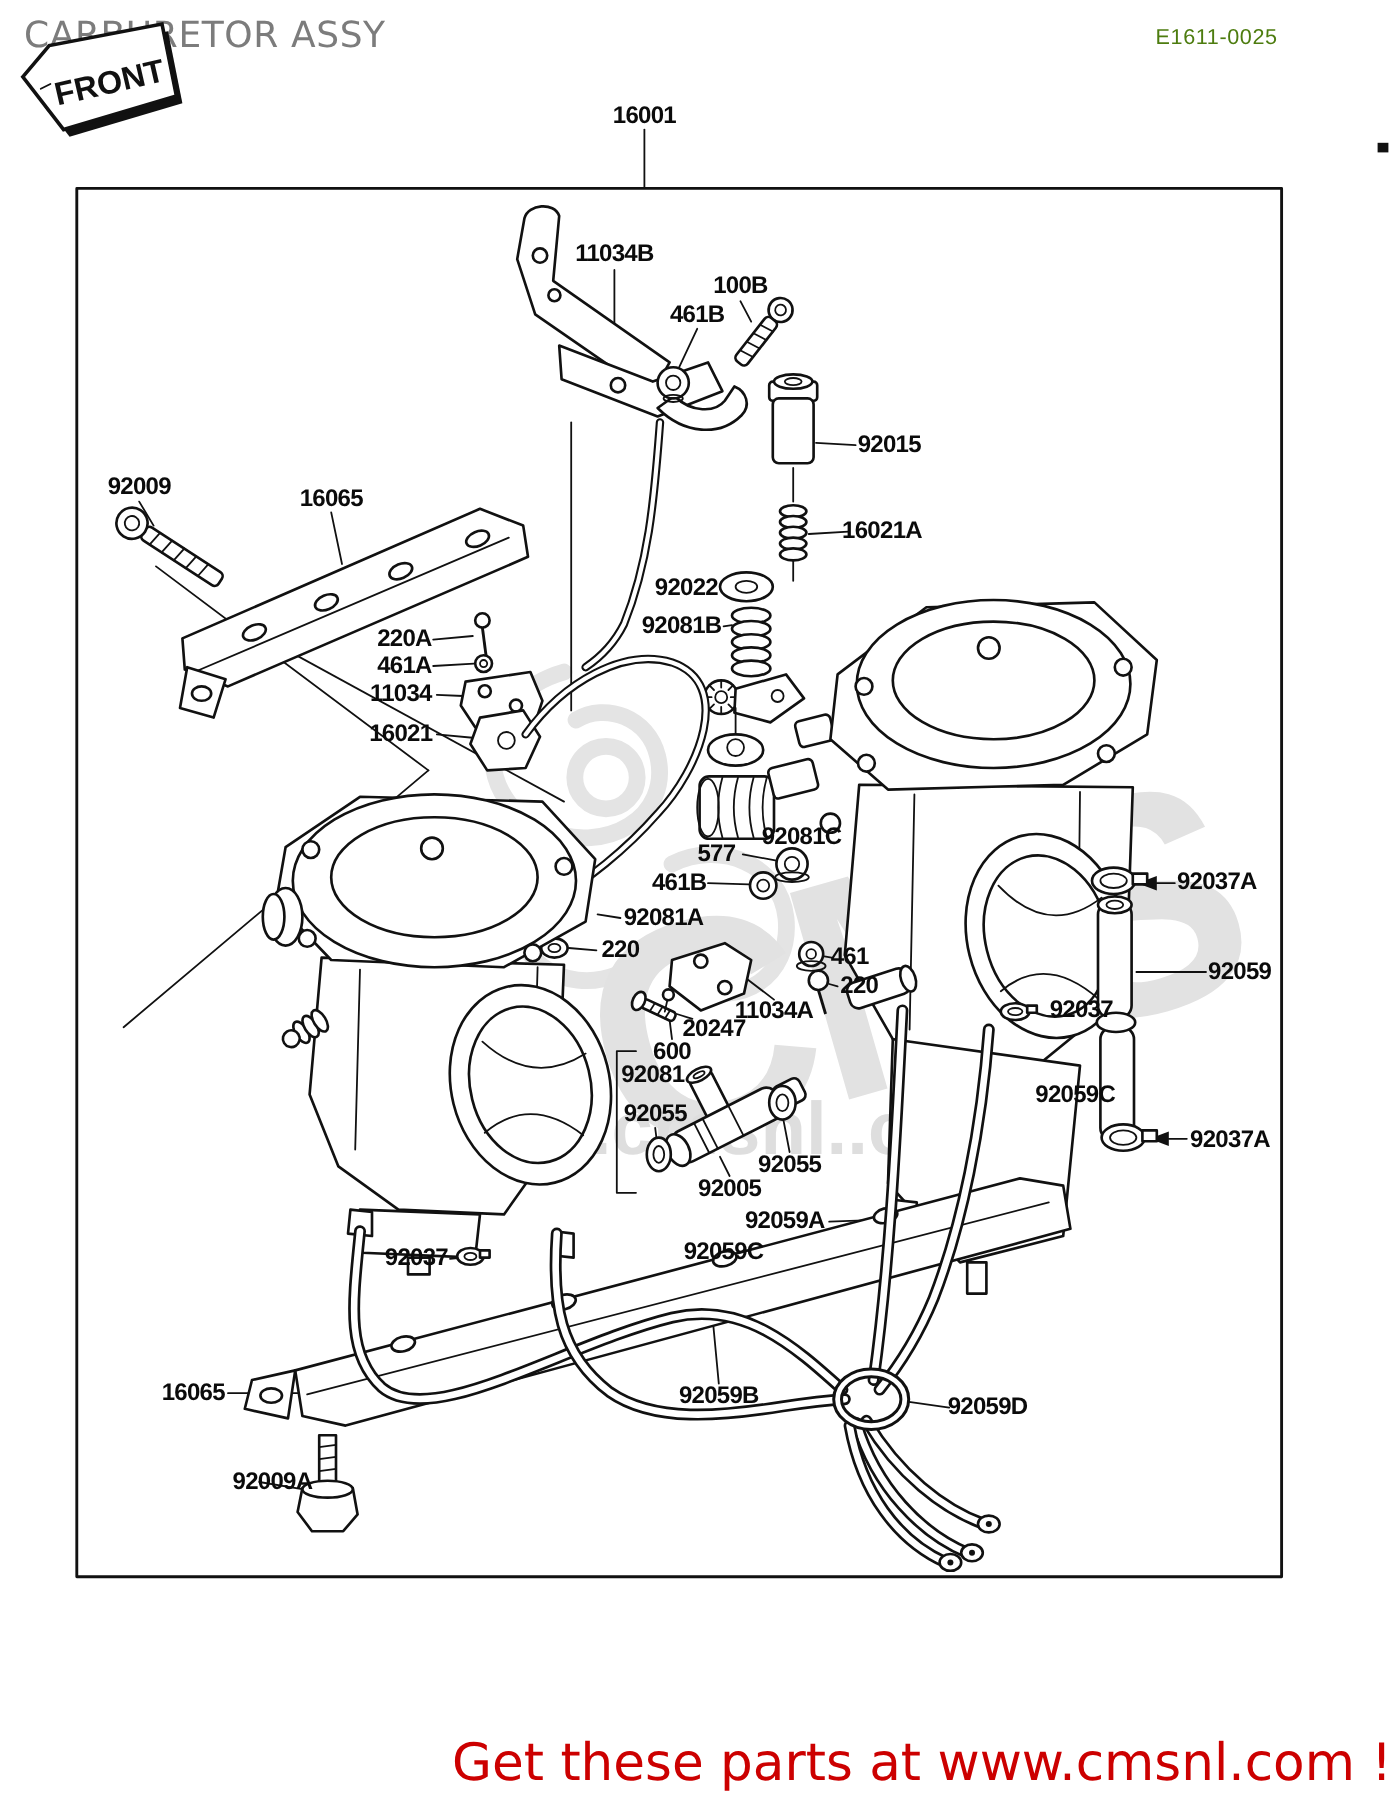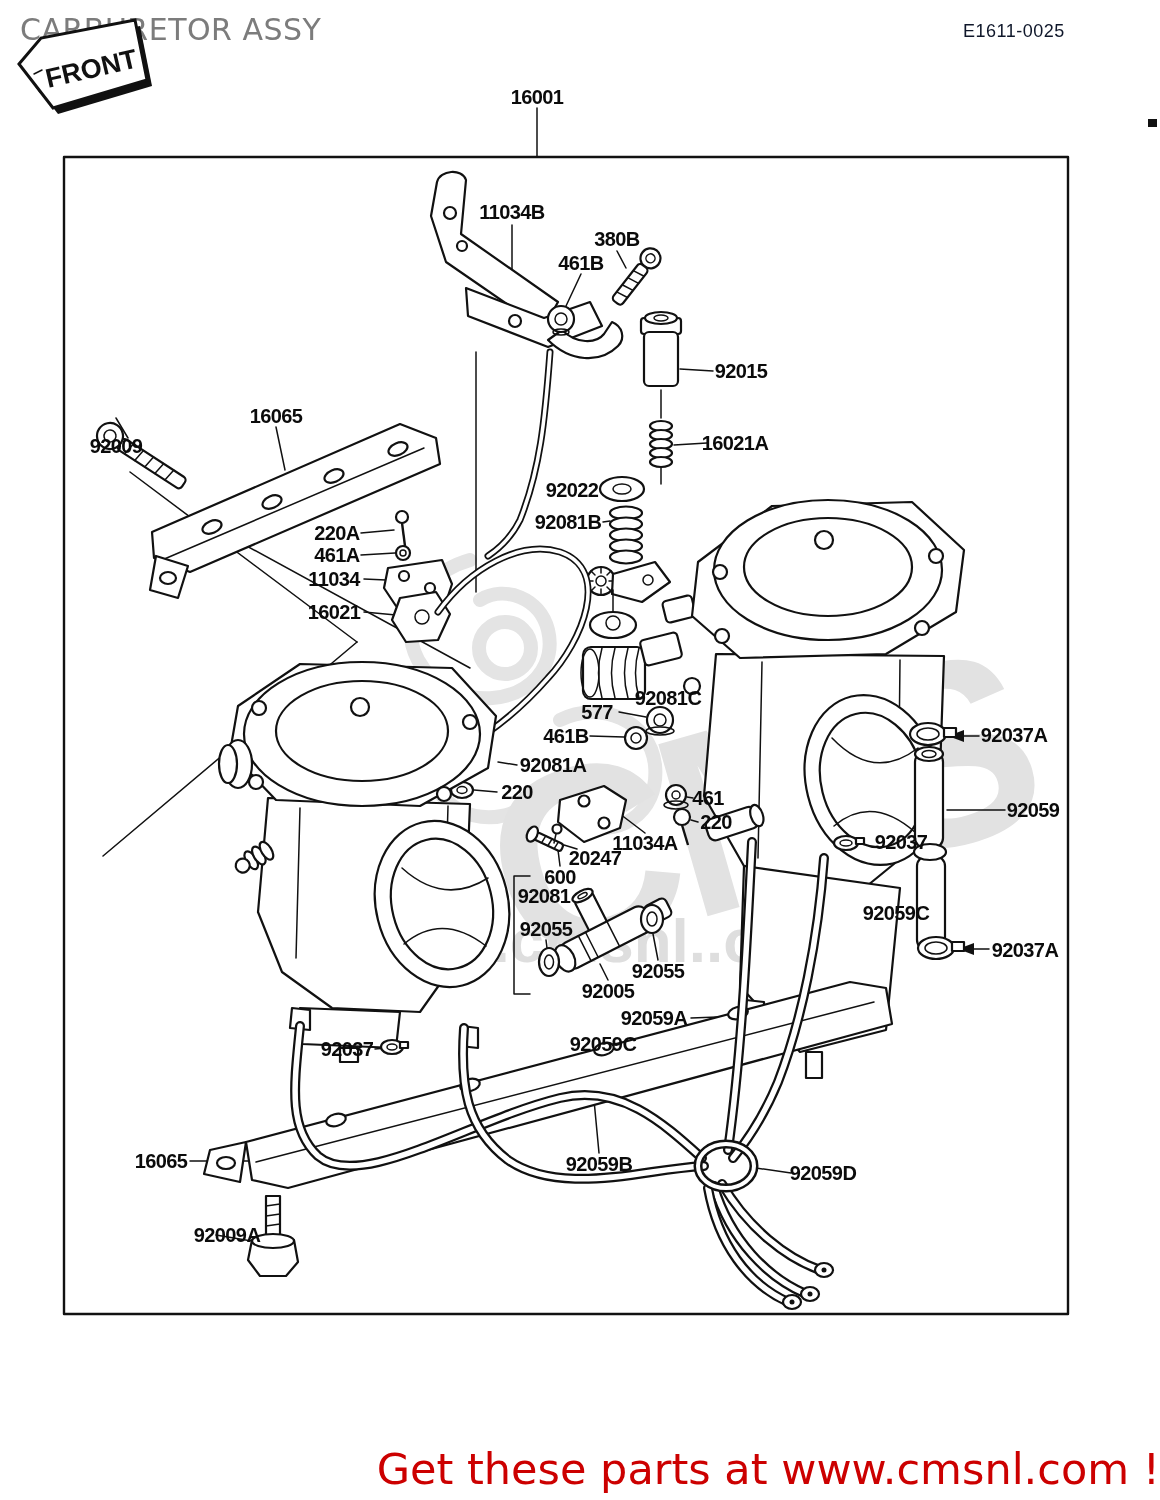--- a/index.html
+++ b/index.html
@@ -1,21 +1,21 @@
 <!DOCTYPE html>
 <html><head>
 <meta charset="utf-8">
 <style>
   html,body{margin:0;padding:0;}
   body{width:1160px;height:1500px;background:#ffffff;overflow:hidden;position:relative;
        font-family:"Liberation Sans",sans-serif;}
   #page-title{position:absolute;left:20px;top:12px;font:400 30px "DejaVu Sans",sans-serif;
        color:#7c7c7c;letter-spacing:.5px;}
   #diagram-code{position:absolute;left:963px;top:21px;font:400 18px "Liberation Sans",sans-serif;
-       color:#0f172a;letter-spacing:.5px;}
+       color:#4d7c0f;letter-spacing:.5px;}
   #footer-banner{position:absolute;left:0;top:1444px;width:100%;text-align:right;
        font:400 43px "DejaVu Sans",sans-serif;color:#cc0000;}
   svg.layer{position:absolute;left:0;top:0;}
   #label-layer{position:absolute;left:0;top:0;width:1145px;height:1500px;pointer-events:none;}
   .part-label{position:absolute;transform:translate(-50%,-50%);
        font:700 20px "Liberation Sans",sans-serif;letter-spacing:-.6px;color:#0b0b0b;
        white-space:nowrap;}
   
   .fw{fill:#ffffff;stroke:#111111;stroke-width:2.2;stroke-linejoin:round;}
   .s2{fill:none;stroke:#111111;stroke-width:2.4;stroke-linejoin:round;}
@@ -341,27 +341,27 @@
     <rect x="856" y="838" width="8" height="6" class="fw"></rect>
     <ellipse cx="392" cy="1047" rx="11" ry="7" class="fw"></ellipse>
       <ellipse cx="392" cy="1047" rx="5" ry="3" class="thin"></ellipse>
     <rect x="400" y="1042" width="8" height="6" class="fw"></rect>
   </g>
 </svg>
 
 <div id="label-layer">
     <div class="part-label" style="left: 537px; top: 97px;">16001</div>
     <div class="part-label" style="left: 512px; top: 212px;">11034B</div>
-    <div class="part-label" style="left: 617px; top: 239px;">380B</div>
+    <div class="part-label" style="left: 617px; top: 239px;">100B</div>
     <div class="part-label" style="left: 581px; top: 263px;">461B</div>
     <div class="part-label" style="left: 741px; top: 371px;">92015</div>
     <div class="part-label" style="left: 735px; top: 443px;">16021A</div>
     <div class="part-label" style="left: 572px; top: 490px;">92022</div>
     <div class="part-label" style="left: 568px; top: 522px;">92081B</div>
-    <div class="part-label" style="left: 116px; top: 406px; margin-top: 40px;">92009</div>
+    <div class="part-label" style="left: 116px; top: 406px;">92009</div>
     <div class="part-label" style="left: 276px; top: 416px;">16065</div>
     <div class="part-label" style="left: 337px; top: 533px;">220A</div>
     <div class="part-label" style="left: 337px; top: 555px;">461A</div>
     <div class="part-label" style="left: 334px; top: 579px; text-align: right;">11034</div>
     <div class="part-label" style="left: 334px; top: 612px;">16021</div>
     <div class="part-label" style="left: 668px; top: 698px;">92081C</div>
     <div class="part-label" style="left: 597px; top: 712px;">577</div>
     <div class="part-label" style="left: 566px; top: 736px;">461B</div>
     <div class="part-label" style="left: 553px; top: 765px;">92081A</div>
     <div class="part-label" style="left: 517px; top: 792px;">220</div>

